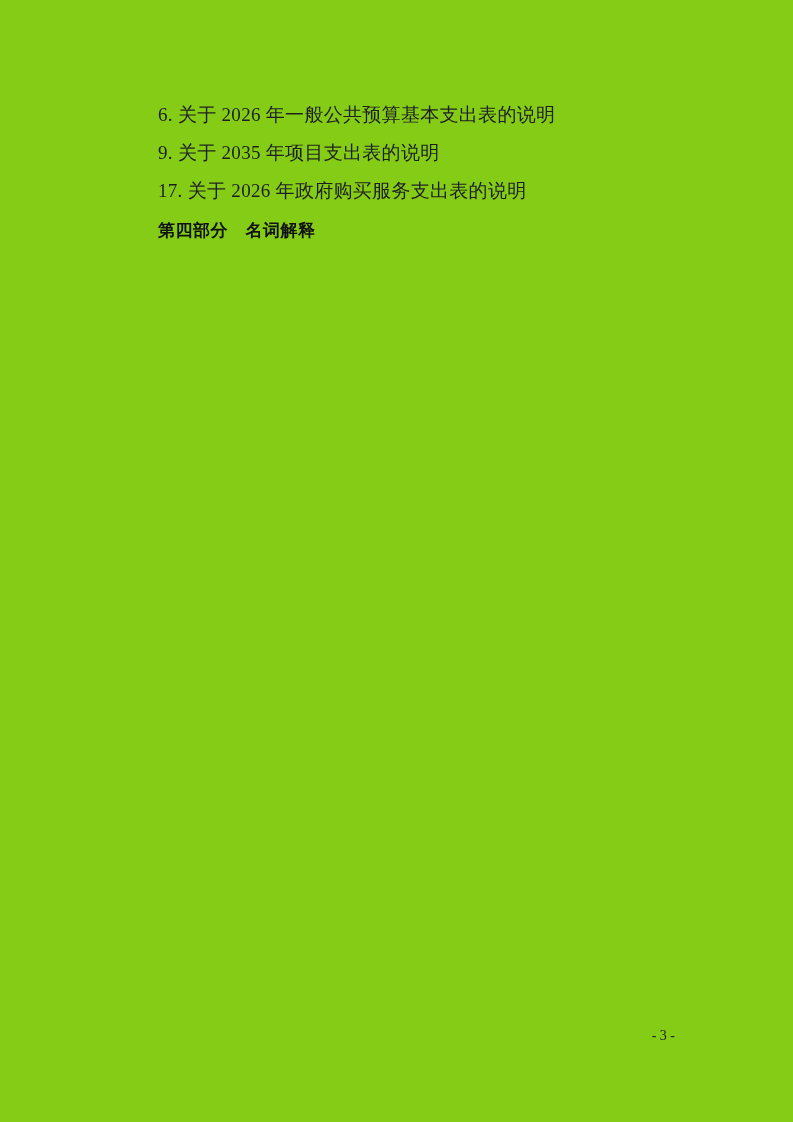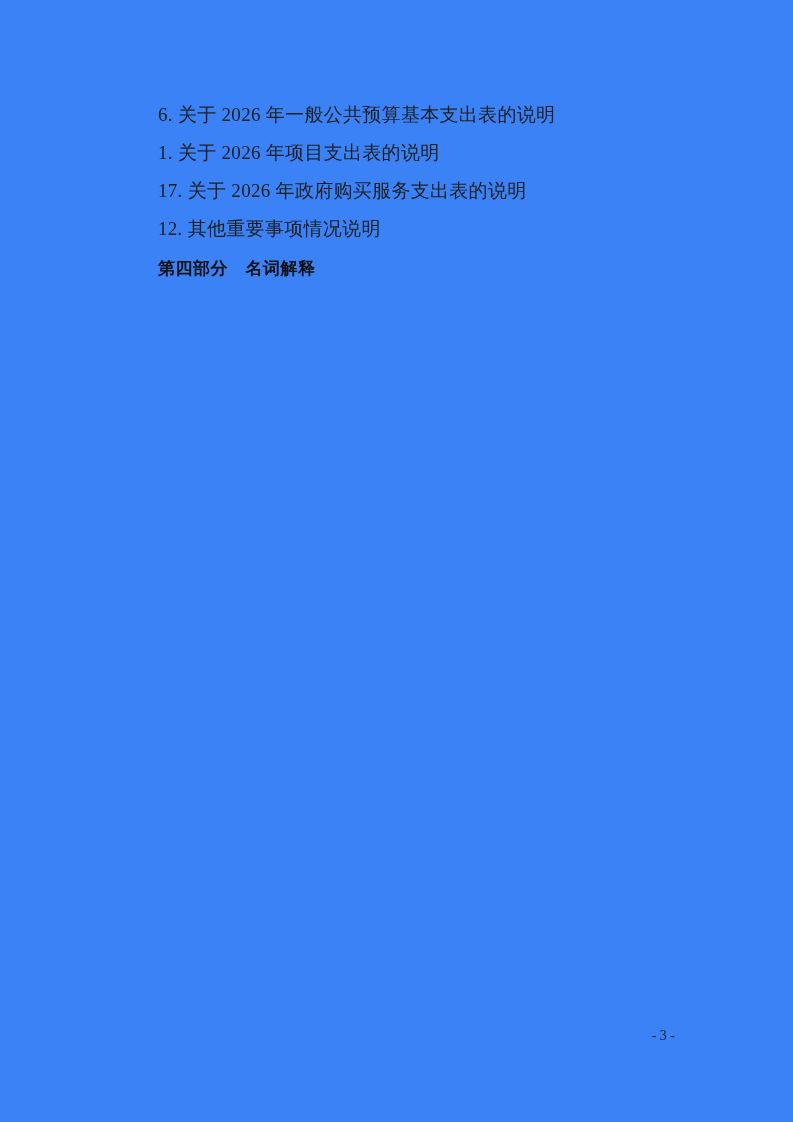--- a/index.html
+++ b/index.html
@@ -4,21 +4,21 @@
 <style>
   html, body {
     margin: 0;
     padding: 0;
     background: #ffffff;
   }
   .page {
     position: relative;
     width: 793px;
     height: 1122px;
-    background: #3b82f6;
+    background: #84cc16;
     overflow: hidden;
     font-family: "Liberation Serif", "DejaVu Serif", serif;
   }
   .content {
     position: absolute;
     left: 158px;
     top: 96px;
     right: 110px;
   }
   .toc-line {
@@ -50,22 +50,21 @@
     white-space: pre;
   }
 </style>
 </head>
 <body>
 
 <div class="page">
 
   <div class="content">
     <div class="toc-line">6. 关于 2026 年一般公共预算基本支出表的说明</div>
-    <div class="toc-line">1. 关于 2026 年项目支出表的说明</div>
+    <div class="toc-line">9. 关于 2035 年项目支出表的说明</div>
     <div class="toc-line">17. 关于 2026 年政府购买服务支出表的说明</div>
-    <div class="toc-line">12. 其他重要事项情况说明</div>
 
     <div class="section-heading">第四部分　名词解释</div>
   </div>
 
   <div class="page-number">- 3 -</div>
 
 </div>
 
 </body></html>

